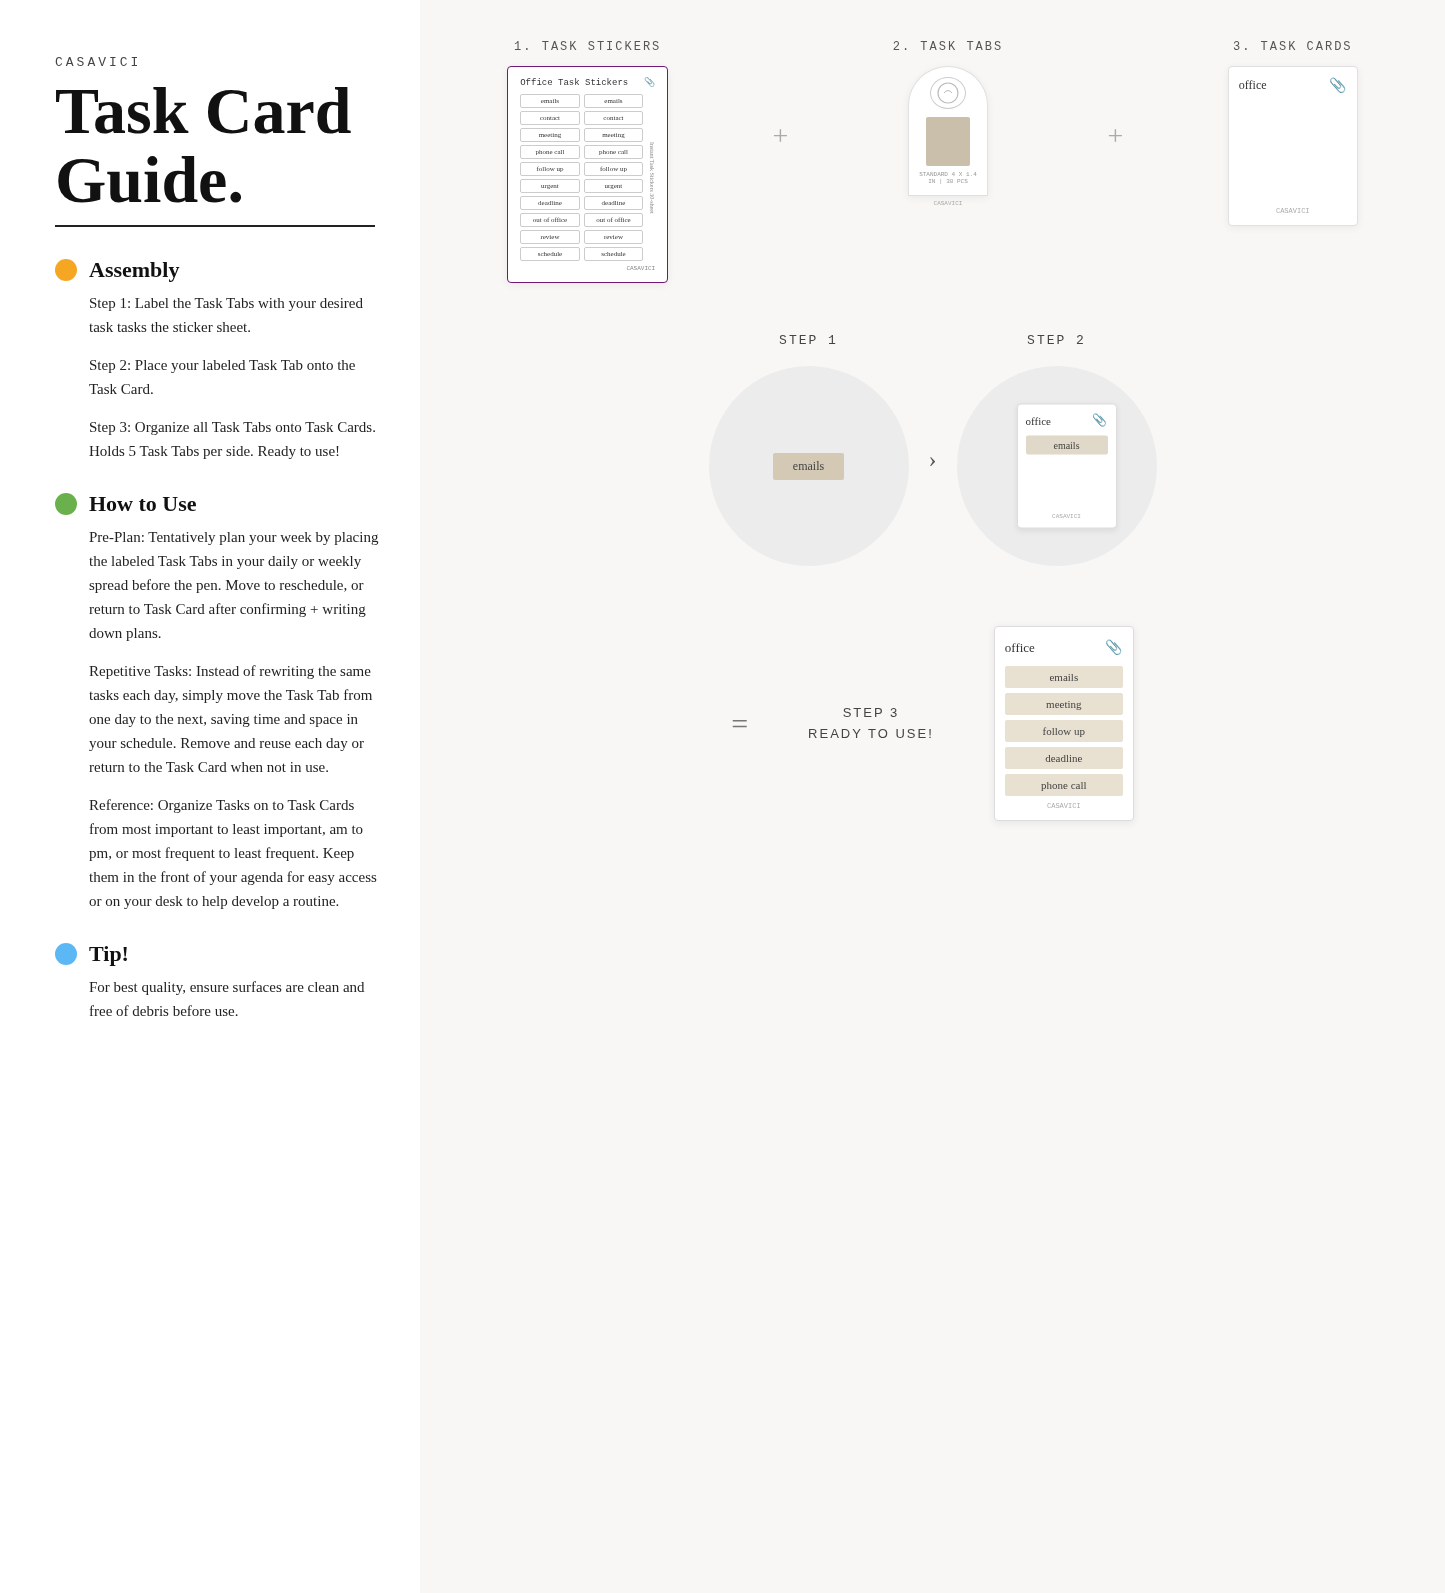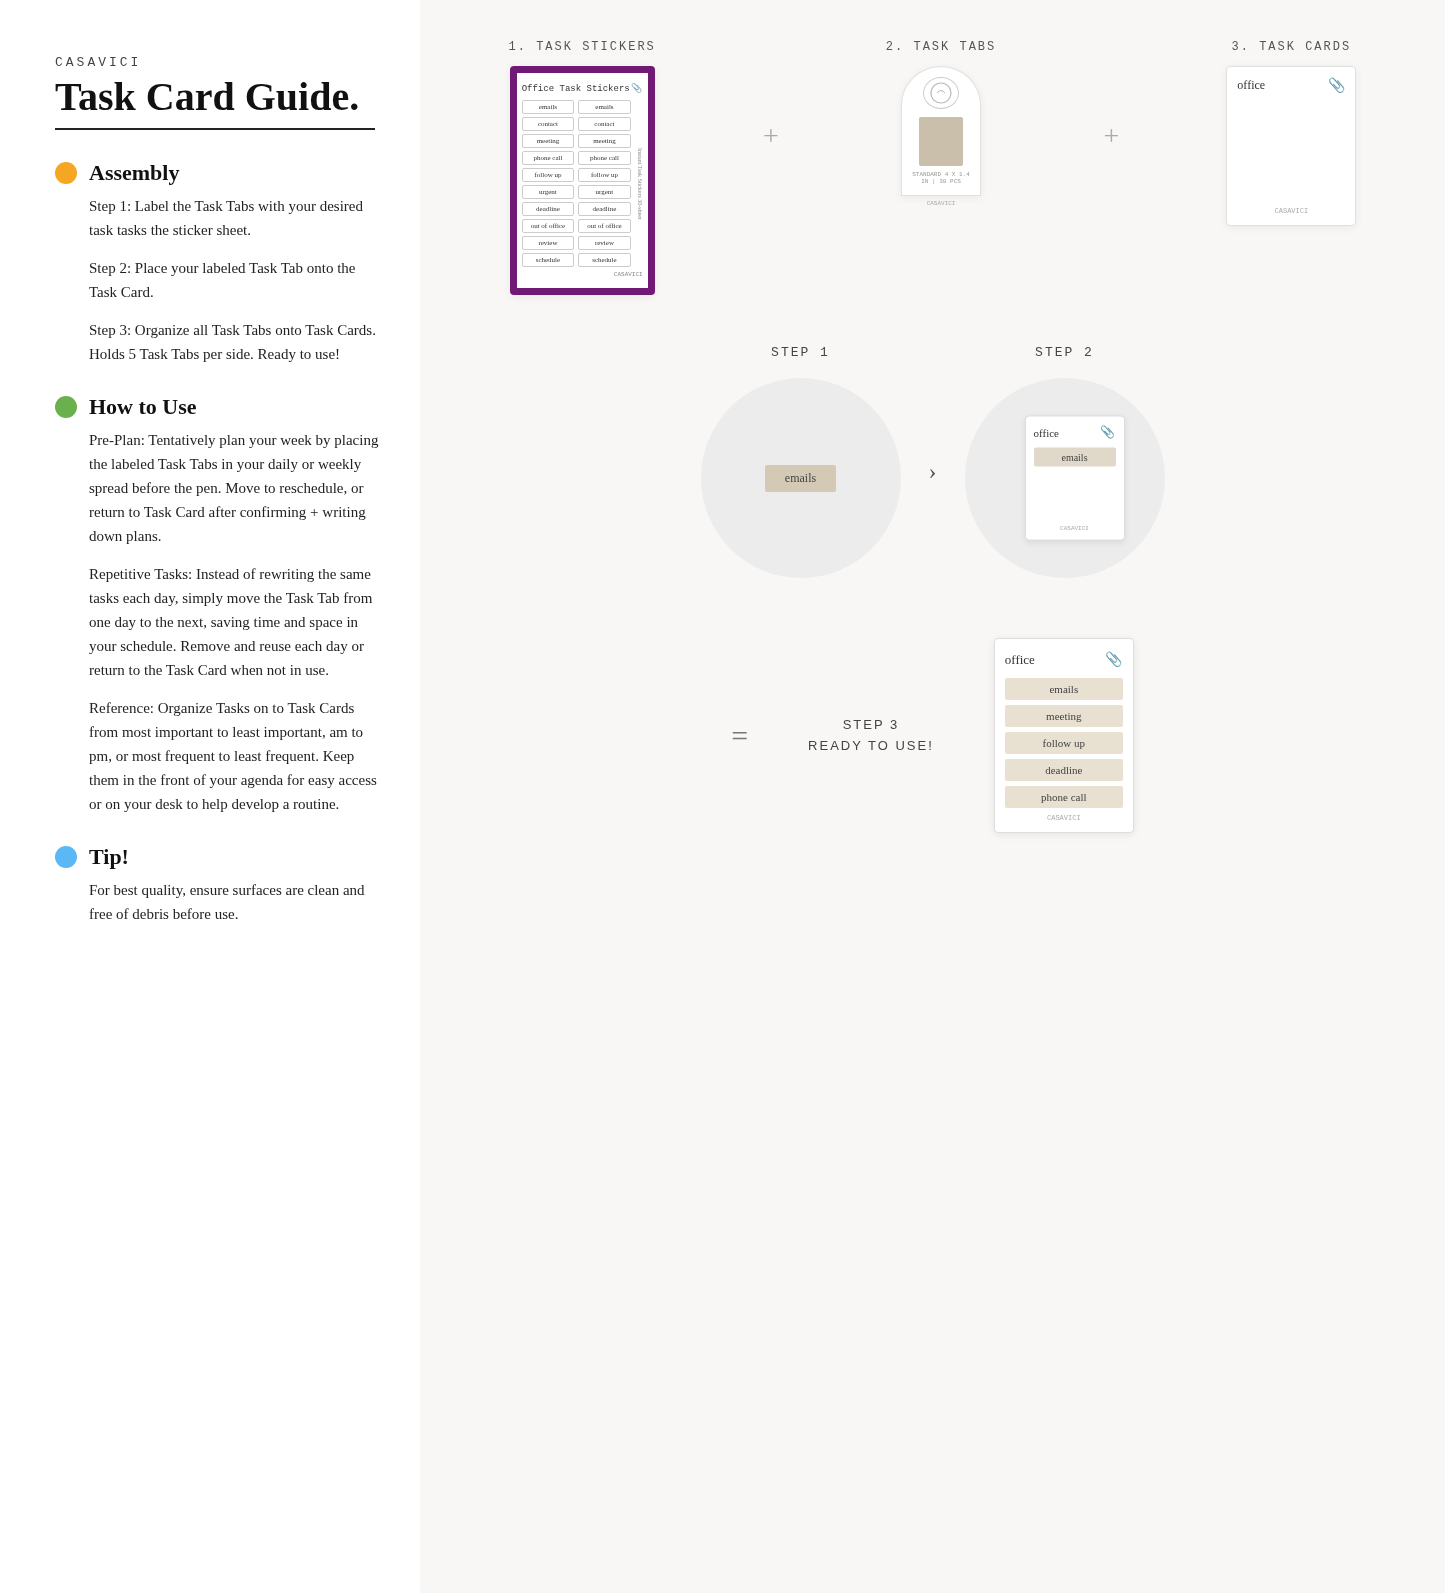--- a/index.html
+++ b/index.html
@@ -23,21 +23,21 @@
     }
     .brand-name {
       font-family: 'Courier New', monospace;
       font-size: 13px;
       letter-spacing: 3px;
       color: #444;
       margin-bottom: 6px;
     }
     .page-title {
       font-family: Georgia, serif;
-      font-size: 40px;
+      font-size: 66px;
       font-weight: 700;
       line-height: 1.05;
       color: #111;
       margin-bottom: 10px;
     }
     .divider {
       width: 320px;
       height: 2px;
       background: #222;
       margin-bottom: 30px;
@@ -113,24 +113,24 @@
     }
     .product-col {
       display: flex;
       flex-direction: column;
       align-items: center;
     }
 
     
     .sticker-sheet {
       background: #fff;
-      border: 7px solid #701a75;
+      border: 1px solid #701a75;
       border-radius: 4px;
-      width: 145px;
-      padding: 10px 5px;
+      width: 161px;
+      padding: 10px 12px;
       box-shadow: 0 2px 8px rgba(0,0,0,0.06);
     }
     .sticker-sheet-title {
       font-size: 9px;
       text-align: center;
       font-family: 'Courier New', monospace;
       color: #333;
       margin-bottom: 6px;
       display: flex;
       justify-content: space-between;
@@ -249,21 +249,21 @@
       color: #aaa;
       text-align: center;
       margin-top: auto;
     }
 
     
     .middle-row {
       display: flex;
       align-items: center;
       justify-content: center;
-      gap: 8px;
+      gap: 0;
       padding: 20px 0;
     }
     .step-col {
       display: flex;
       flex-direction: column;
       align-items: center;
     }
     .step-label {
       font-family: 'Courier New', monospace;
       font-size: 13px;

